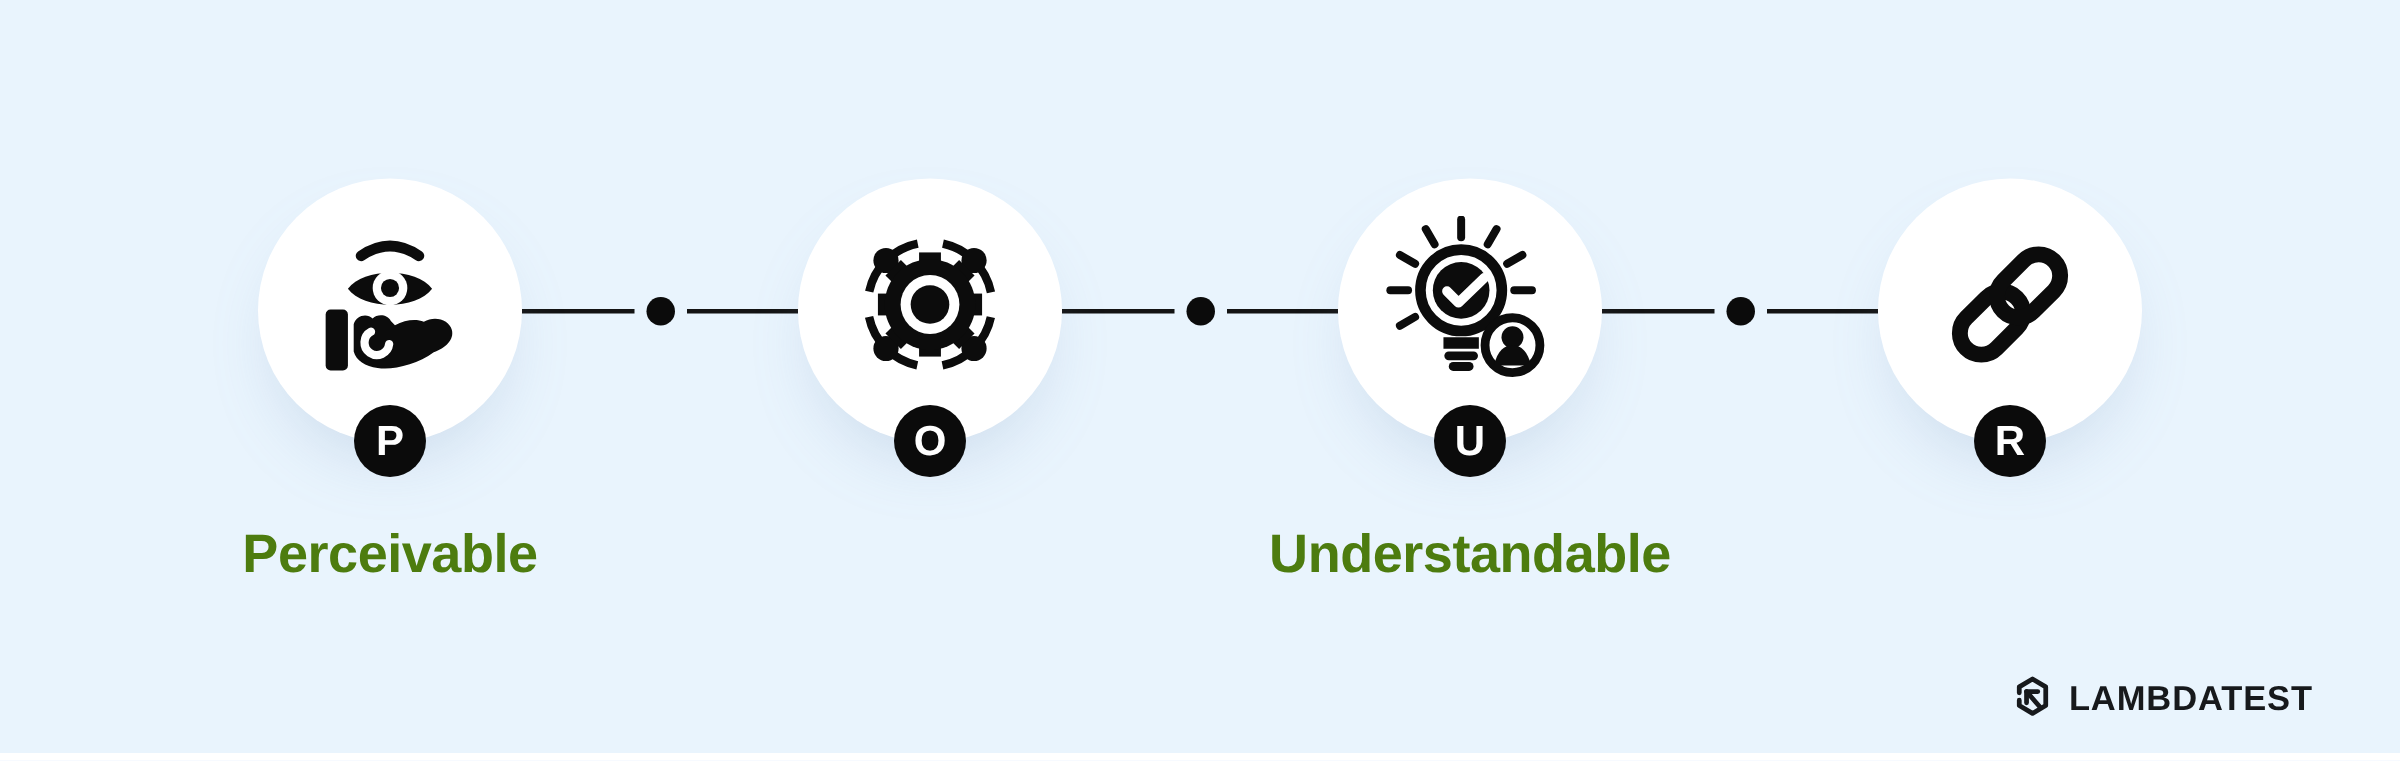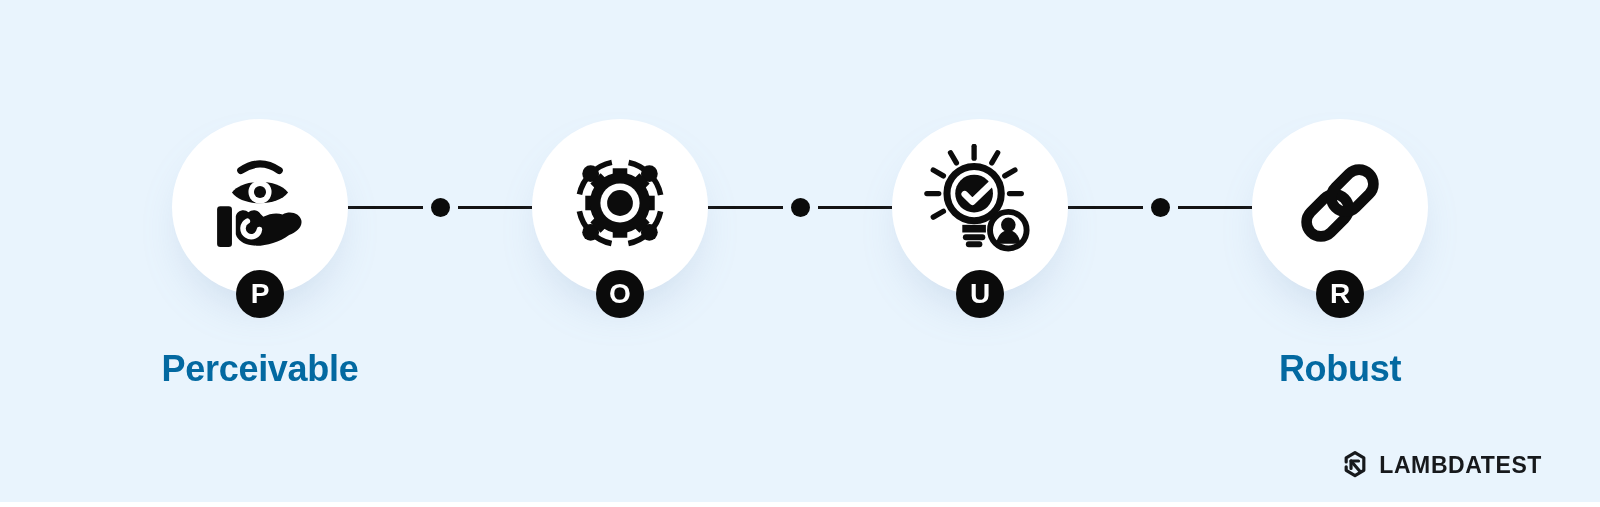--- a/index.html
+++ b/index.html
@@ -17,21 +17,21 @@
   }
   .circle svg{display:block;transform:translateY(-4px);}
   .badge{
     position:absolute;left:50%;top:151px;transform:translateX(-50%);
     width:48px;height:48px;border-radius:50%;background:#0b0b0b;color:#ffffff;
     display:flex;align-items:center;justify-content:center;
     font-size:28px;font-weight:bold;line-height:1;
   }
   .label{
     position:absolute;top:229px;left:50%;transform:translateX(-50%);
-    white-space:nowrap;font-size:36px;font-weight:bold;color:#0369a1;
+    white-space:nowrap;font-size:36px;font-weight:bold;color:#4d7c0f;
     letter-spacing:-.3px;
   }
   .connector{width:184px;height:176px;display:flex;align-items:center;}
   .connector .line{flex:1;height:3px;background:#131313;}
   .connector .dot{flex:none;width:19px;height:19px;border-radius:50%;background:#0b0b0b;margin:0 8px;}
   .logo{
     position:absolute;right:58px;bottom:25px;
     display:flex;align-items:center;gap:9px;color:#17191c;
   }
   .logo-text{font-size:23px;font-weight:bold;letter-spacing:.6px;}
@@ -122,41 +122,41 @@
           <path d="M38 79 h14" stroke="#0c0c0c" stroke-width="5" stroke-linecap="round"></path>
           <path d="M40.5 85 h9" stroke="#0c0c0c" stroke-width="5" stroke-linecap="round"></path>
           <circle cx="74" cy="73" r="15.5" fill="#ffffff" stroke="#0c0c0c" stroke-width="5"></circle>
           <circle cx="74" cy="68.5" r="6.2" class="ic"></circle>
           <path class="ic" d="M63.5 84.5 C65.5 76 69.5 73 74 73 C78.5 73 82.5 76 84.5 84.5 Z"></path>
         </svg>
         <div class="badge">
           <span>U</span>
         </div>
       </div>
+      <div class="label">Understandable</div>
     </div>
 
     <div class="connector">
       <span class="line"></span>
       <span class="dot"></span>
       <span class="line"></span>
     </div>
 
     <div class="step">
       <div class="circle">
         <svg width="106" height="106" viewBox="0 0 100 100">
           <g transform="rotate(-45 50 50)" fill="none" stroke="#0c0c0c" stroke-width="10">
             <rect x="11" y="36.5" width="45" height="27" rx="13.5"></rect>
             <rect x="44" y="36.5" width="45" height="27" rx="13.5"></rect>
           </g>
         </svg>
         <div class="badge">
           <span>R</span>
         </div>
       </div>
-      <div class="label">Robust</div>
     </div>
 
   </div>
 
   <div class="logo">
     <svg width="30" height="34" viewBox="0 0 34 38">
       <g fill="none" stroke="#17191c" stroke-width="3.6" stroke-linecap="round" stroke-linejoin="round">
         <path d="M7 15.5 V11 L17 5 L27 11 V25 L17 31 L7 25 V21"></path>
         <path d="M22.5 26 L12.5 14.5"></path>
         <path d="M12.5 23 V14.5 H21"></path>

